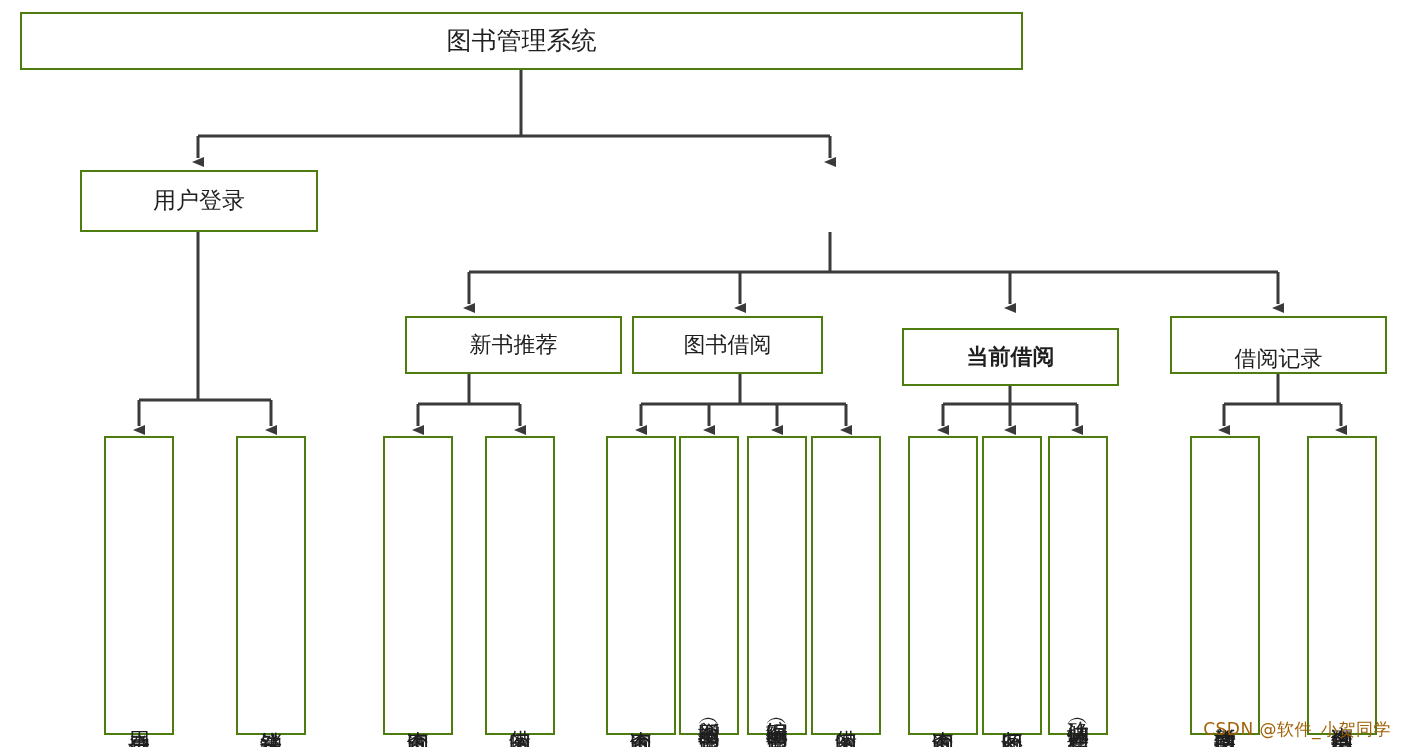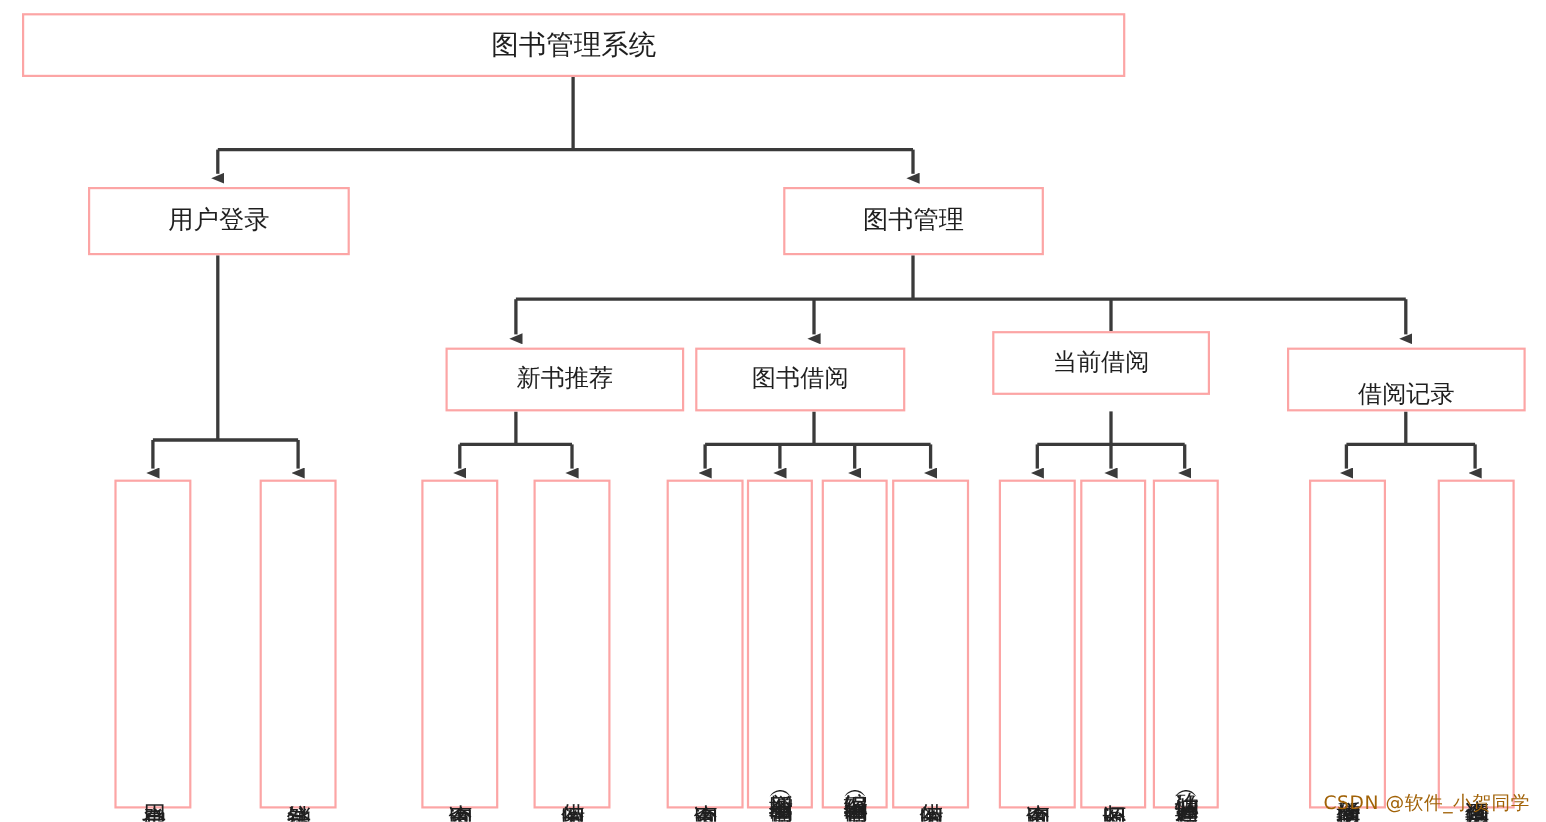--- a/index.html
+++ b/index.html
@@ -25,21 +25,21 @@
     top: 0;
     width: 1405px;
     height: 747px;
     pointer-events: none;
   }
   
   .node {
     position: absolute;
     box-sizing: border-box;
     background: #ffffff;
-    border: 2px solid #fca5a5;
+    border: 2px solid #4d7c0f;
     display: flex;
     align-items: center;
     justify-content: center;
     z-index: 2;
   }
   .node .label {
     color: #1f1f1f;
     line-height: 1.18;
     white-space: pre;
     text-align: center;
@@ -136,31 +136,28 @@
     </g>
   </svg>
 
   <div class="node root" style="left:20px; top:12px; width:1003px; height:58px;">
     <span class="label">图书管理系统</span>
   </div>
 
   <div class="node lvl2" style="left:80px; top:170px; width:238px; height:62px;">
     <span class="label">用户登录</span>
   </div>
-  <div class="node lvl2" style="left:712px; top:170px; width:237px; height:62px;">
-    <span class="label">图书管理</span>
-  </div>
 
   <div class="node lvl3" style="left:361px; top:316px; width:217px; height:58px;margin-left:44px;">
     <span class="label">新书推荐</span>
   </div>
   <div class="node lvl3" style="left:632px; top:316px; width:191px; height:58px;">
     <span class="label">图书借阅</span>
   </div>
-  <div class="node lvl3" style="left:902px; top:301px; width:198px; height:58px;">
+  <div class="node lvl3" style="left:902px; top:328px; width:217px; height:58px;font-weight:bold;">
     <span class="label">当前借阅</span>
   </div>
   <div class="node lvl3" style="left:1170px; top:316px; width:217px; height:58px;align-items:flex-end;">
     <span class="label">借阅记录</span>
   </div>
 
   <div class="node leaf" style="left:104px; top:436px; width:70px; height:299px;">
     <span class="label">用户登录</span>
   </div>
   <div class="node leaf" style="left:236px; top:436px; width:70px; height:299px;">

